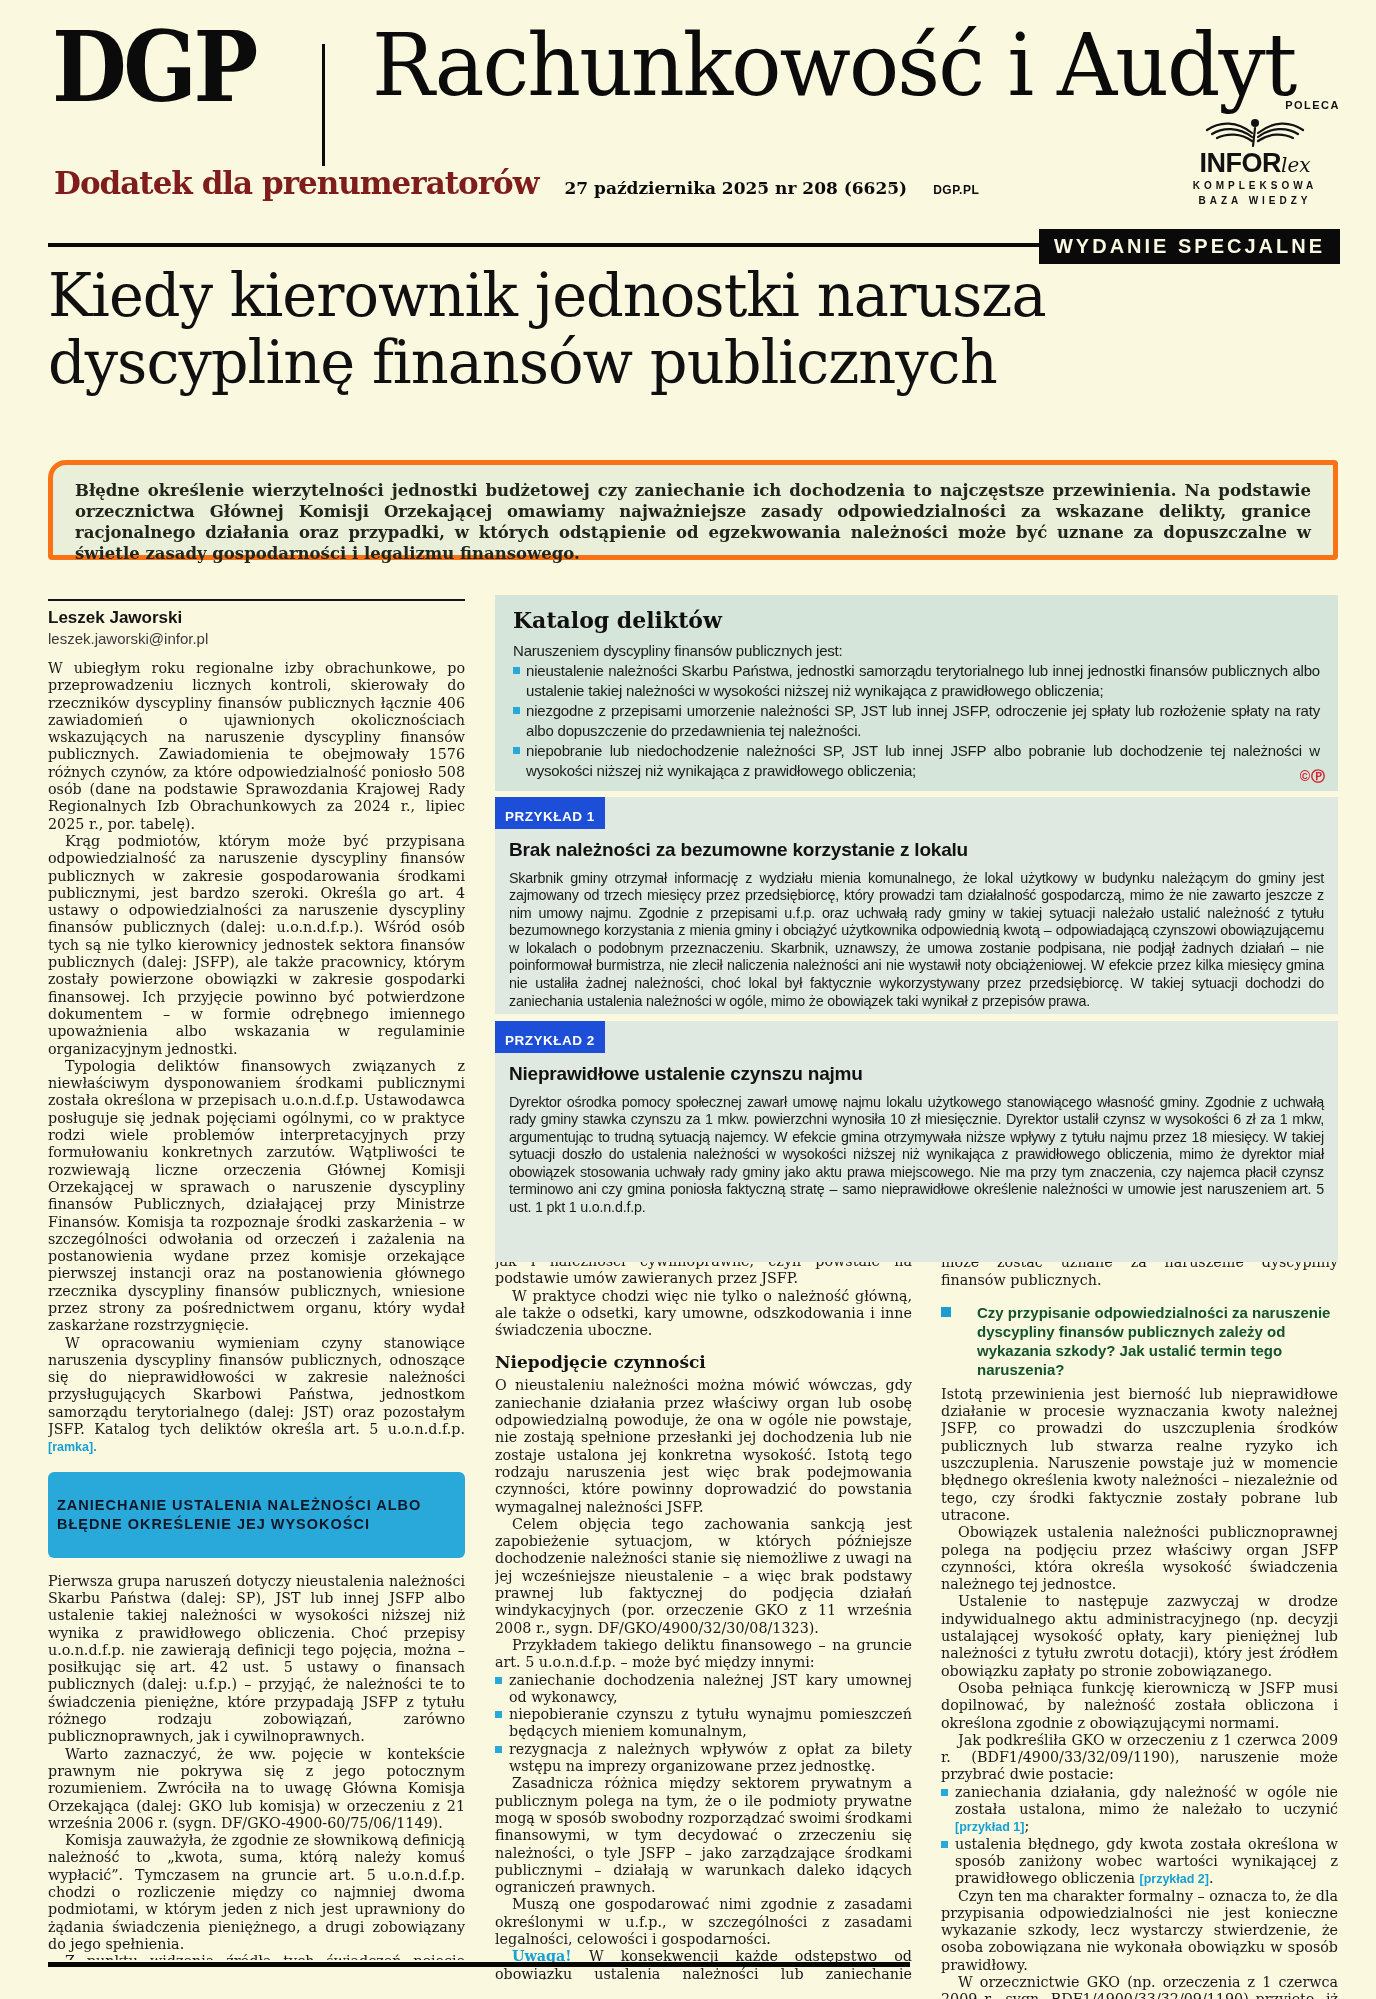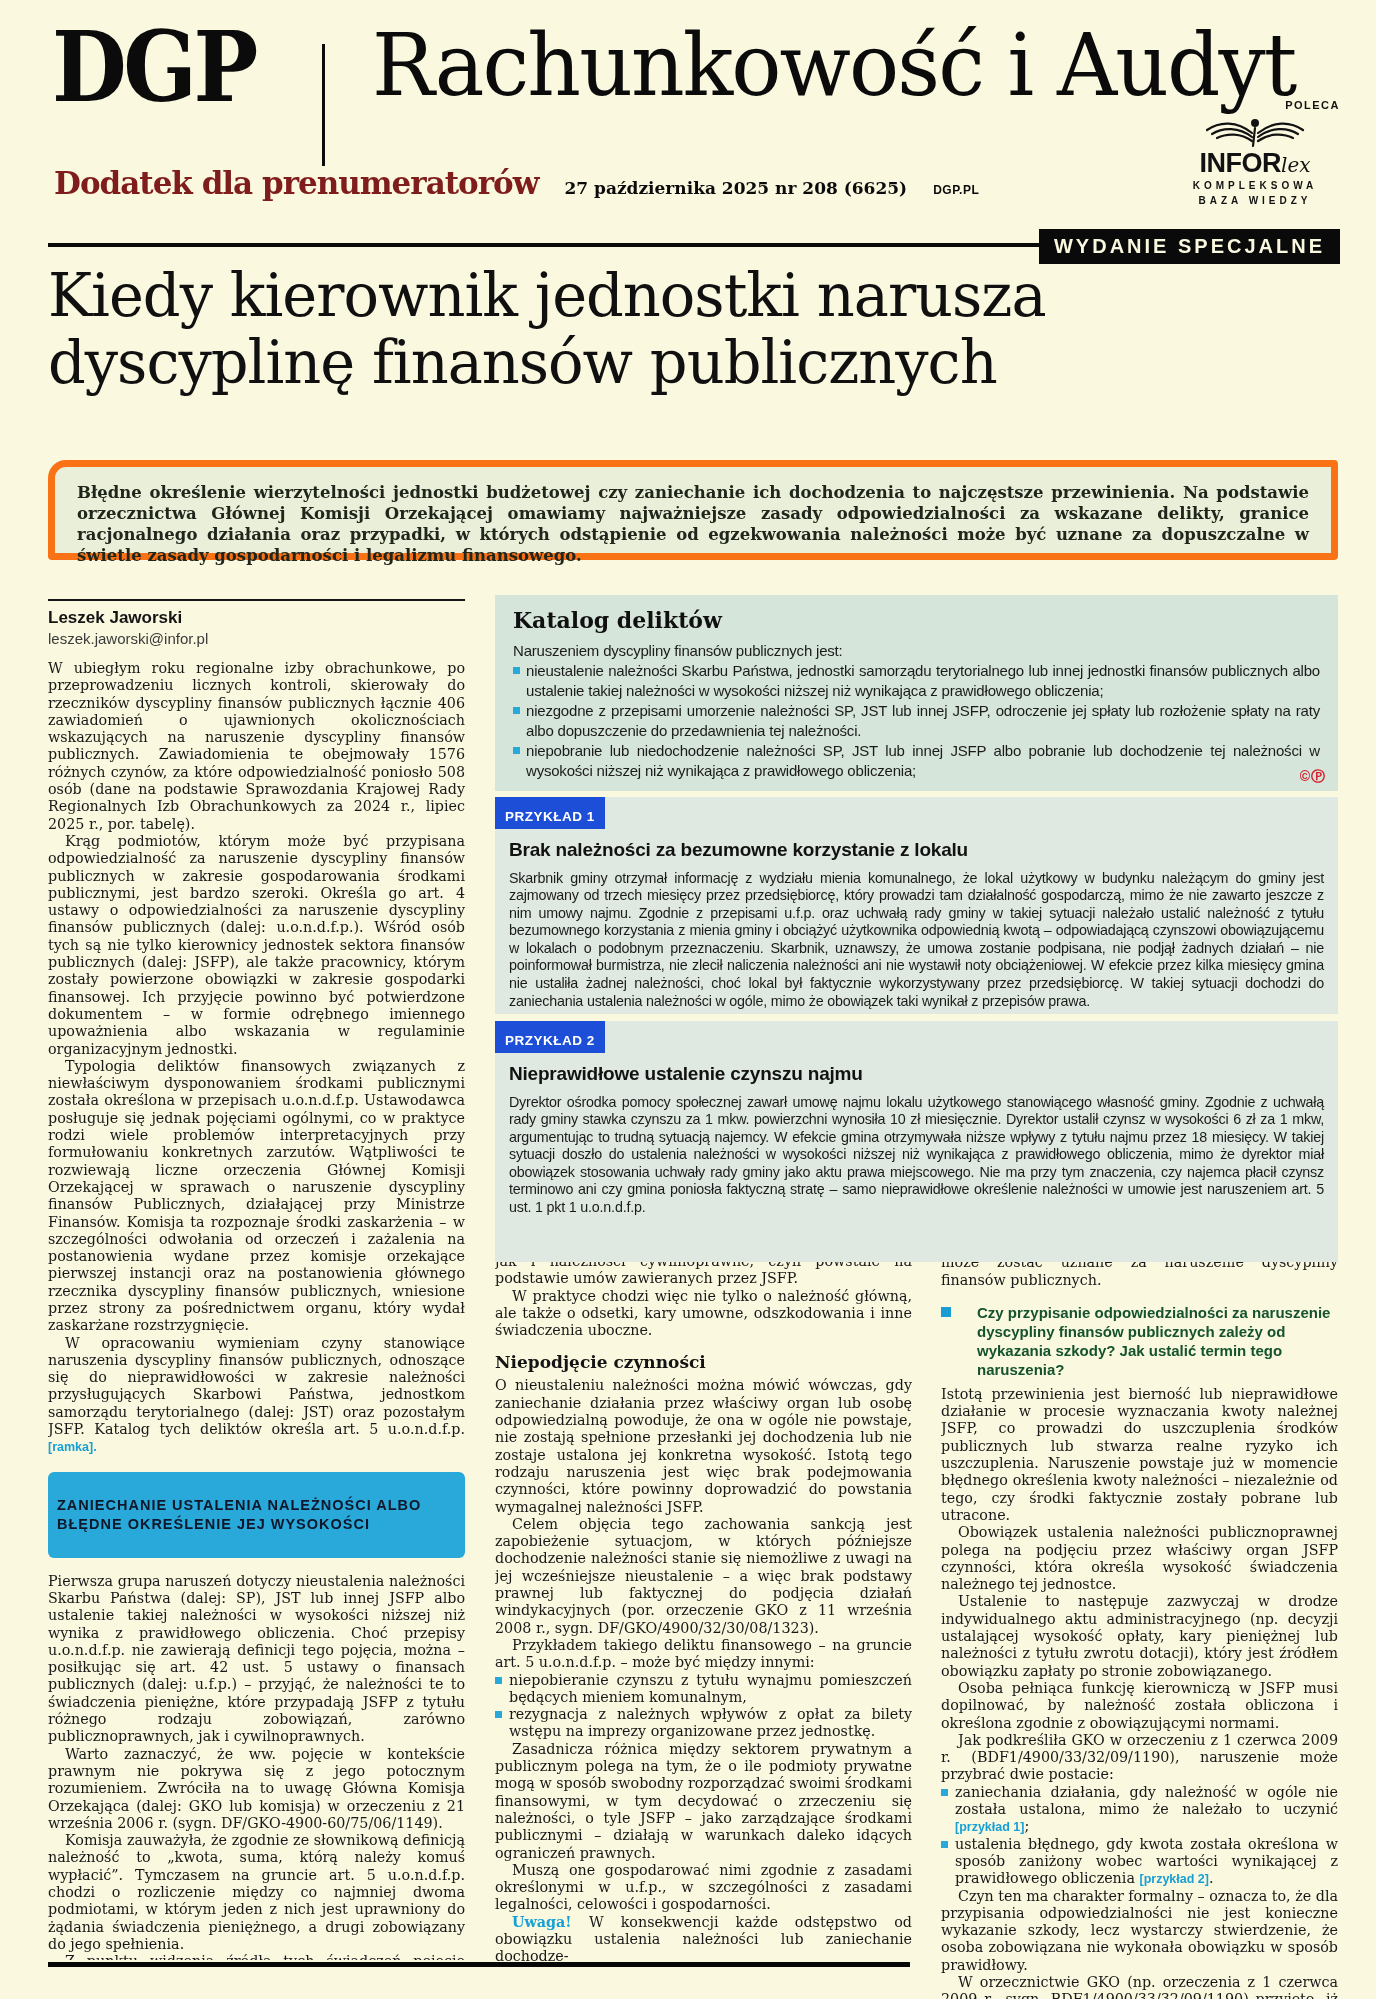--- a/index.html
+++ b/index.html
@@ -24,21 +24,21 @@
   .infor .brand .lex{font:italic 20px/1 "DejaVu Serif",serif;font-weight:normal;letter-spacing:0;}
   .infor .tag{font:bold 10px/13px "Liberation Sans",sans-serif;letter-spacing:4px;margin-top:2px;}
   
   .special-rule{position:absolute;left:48px;top:243px;width:992px;height:4px;background:#0A0A0A;}
   .special-badge{position:absolute;right:36px;top:229px;background:#0A0A0A;color:#FAF8DF;
        font:bold 20px/1 "Liberation Sans",sans-serif;letter-spacing:3px;padding:7px 15px 8px;}
   
   .headline{position:absolute;left:48px;top:262px;width:1292px;font:59px/67px "DejaVu Serif",serif;
        letter-spacing:-1px;color:#101010;}
   .leadbox{position:absolute;left:48px;top:460px;width:1290px;height:100px;box-sizing:border-box;
-       background:#E9EFD8;border:7px solid #f97316;border-radius:18px 4px 4px 4px;padding:15px 22px;
+       background:#E9EFD8;border:5px solid #f97316;border-radius:18px 4px 4px 4px;padding:15px 22px;
        font:bold 16.5px/21px "DejaVu Serif",serif;color:#20261C;text-align:justify;}
   
   .author-rule{position:absolute;left:48px;top:599px;width:417px;height:2px;background:#141414;}
   .author-name{position:absolute;left:48px;top:609px;font:bold 17px/1 "Liberation Sans",sans-serif;color:#141414;}
   .author-email{position:absolute;left:48px;top:631px;font:15px/1 "Liberation Sans",sans-serif;color:#3A3A3A;}
   
   .col{position:absolute;font:14.3px/17.3px "DejaVu Serif",serif;color:#181818;overflow:hidden;}
   #col1{left:48px;top:660px;width:417px;height:1300px;}
   #col2{left:495px;top:1237px;width:417px;height:727px;margin-top:16px;}
   #col3{left:941px;top:1237px;width:397px;height:762px;}
@@ -135,20 +135,24 @@
     </div>
   <div id="col2" class="col">
       <p class="para"><span class="ptext">jak i należności cywilnoprawne, czyli powstałe na podstawie umów zawieranych przez JSFP.</span></p>
       <p class="para ind"><span class="ptext">W praktyce chodzi więc nie tylko o należność główną, ale także o odsetki, kary umowne, odszkodowania i inne świadczenia uboczne.</span></p>
       <div class="subhead">Niepodjęcie czynności</div>
       <p class="para"><span class="ptext">O nieustaleniu należności można mówić wówczas, gdy zaniechanie działania przez właściwy organ lub osobę odpowiedzialną powoduje, że ona w ogóle nie powstaje, nie zostają spełnione przesłanki jej dochodzenia lub nie zostaje ustalona jej konkretna wysokość. Istotą tego rodzaju naruszenia jest więc brak podejmowania czynności, które powinny doprowadzić do powstania wymagalnej należności JSFP.</span></p>
       <p class="para ind"><span class="ptext">Celem objęcia tego zachowania sankcją jest zapobieżenie sytuacjom, w których późniejsze dochodzenie należności stanie się niemożliwe z uwagi na jej wcześniejsze nieustalenie – a więc brak podstawy prawnej lub faktycznej do podjęcia działań windykacyjnych (por. orzeczenie GKO z 11 września 2008 r., sygn. DF/GKO/4900/32/30/08/1323).</span></p>
       <p class="para ind"><span class="ptext">Przykładem takiego deliktu finansowego – na gruncie art. 5 u.o.n.d.f.p. – może być między innymi:</span></p>
       <div class="bullet">
         <span class="bsq"></span>
+        <span class="ptext">zaniechanie dochodzenia należnej JST kary umownej od wykonawcy,</span>
+      </div>
+      <div class="bullet">
+        <span class="bsq"></span>
         <span class="ptext">niepobieranie czynszu z tytułu wynajmu pomieszczeń będących mieniem komunalnym,</span>
       </div>
       <div class="bullet">
         <span class="bsq"></span>
         <span class="ptext">rezygnacja z należnych wpływów z opłat za bilety wstępu na imprezy organizowane przez jednostkę.</span>
       </div>
       <p class="para ind"><span class="ptext">Zasadnicza różnica między sektorem prywatnym a publicznym polega na tym, że o ile podmioty prywatne mogą w sposób swobodny rozporządzać swoimi środkami finansowymi, w tym decydować o zrzeczeniu się należności, o tyle JSFP – jako zarządzające środkami publicznymi – działają w warunkach daleko idących ograniczeń prawnych.</span></p>
       <p class="para ind"><span class="ptext">Muszą one gospodarować nimi zgodnie z zasadami określonymi w u.f.p., w szczególności z zasadami legalności, celowości i gospodarności.</span></p>
       <p class="para ind"><span class="ptext"><span class="leadword">Uwaga! </span>W konsekwencji każde odstępstwo od obowiązku ustalenia należności lub zaniechanie dochodze-</span></p>
     </div>

